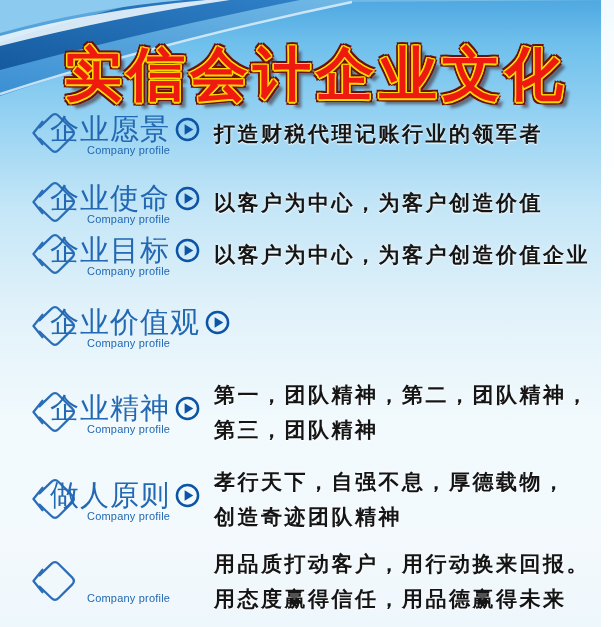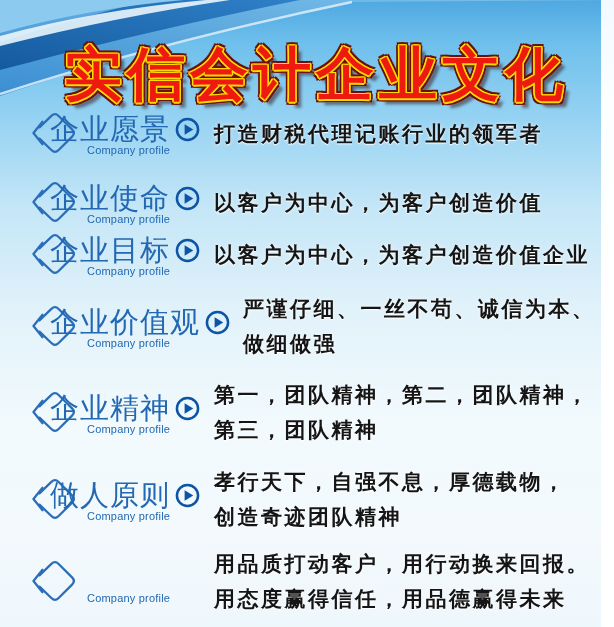--- a/index.html
+++ b/index.html
@@ -161,24 +161,20 @@
       </svg>
       <div class="label-main">
         <span class="label-cn">企业价值观</span>
         <svg class="play" width="25" height="25" viewBox="0 0 26 26" aria-hidden="true">
           <circle cx="13" cy="13" r="11" fill="none" stroke="#0c55a6" stroke-width="2.6"></circle>
           <path d="M10,7.6 L19,13 L10,18.4 Z" fill="#0c55a6"></path>
         </svg>
       </div>
       <div class="label-en">Company profile</div>
     </div>
-    <div class="content">
-          <div>严谨仔细、一丝不苟、诚信为本、</div>
-          <div>做细做强</div>
-        </div>
   </div>
       <div class="row" style="top: 384px;">
     <div class="label-wrap" style="width: 170px;">
       <svg class="diamond" width="50" height="50" viewBox="0 0 56 58" aria-hidden="true">
         <path class="d-body" d="M 10,22.5 L 23.8,9.2 Q 28,5 32.2,9.2 L 47.8,24.8 Q 52,29 47.8,33.2 L 32.2,48.8 Q 28,53 23.8,48.8 L 10,35.5" fill="none" stroke="#2a6db8" stroke-width="2.6" stroke-linecap="round" stroke-linejoin="round"></path>
         <path class="d-chev" d="M 13.5,16 L 3,29 L 13.5,42" fill="none" stroke="#2a6db8" stroke-width="2.6" stroke-linecap="round" stroke-linejoin="round"></path>
       </svg>
       <div class="label-main">
         <span class="label-cn">企业精神</span>
         <svg class="play" width="25" height="25" viewBox="0 0 26 26" aria-hidden="true">

